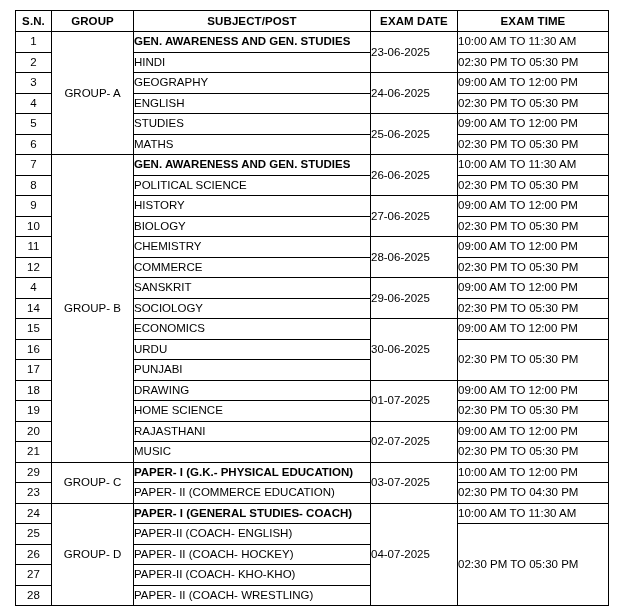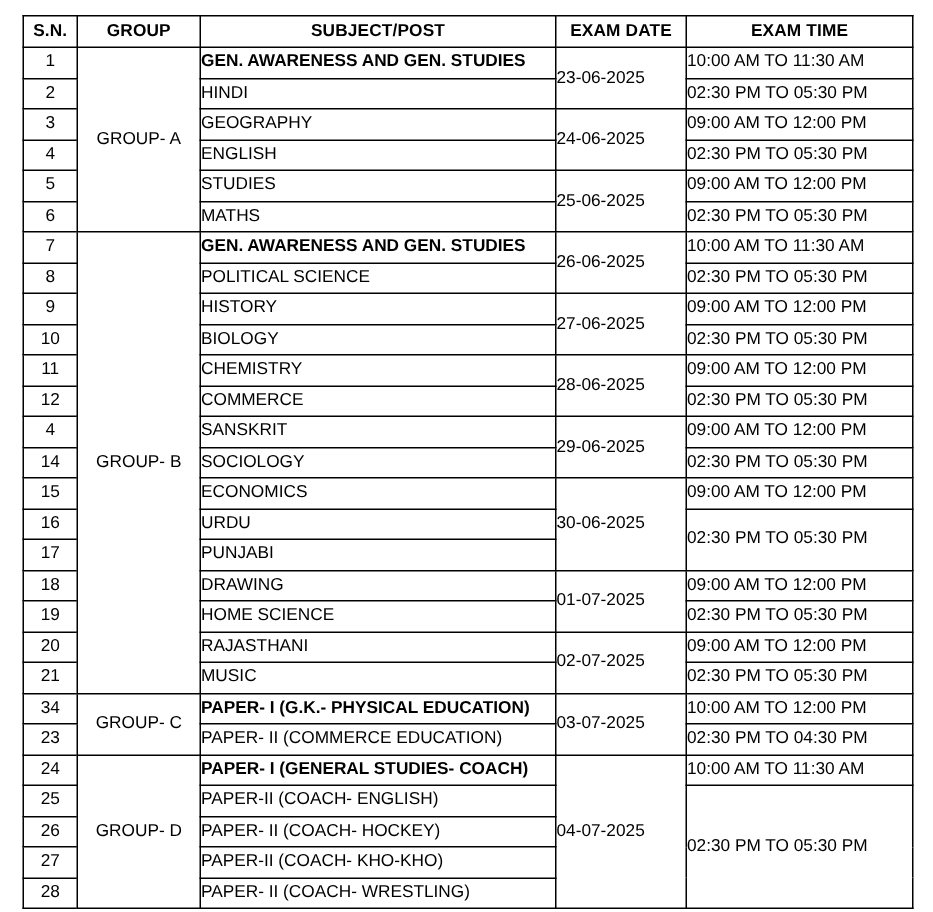--- a/index.html
+++ b/index.html
@@ -194,21 +194,21 @@
           <td class="subj">RAJASTHANI</td>
           <td class="date" rowspan="2">02-07-2025</td>
           <td class="time" rowspan="1">09:00 AM TO 12:00 PM</td>
         </tr>
         <tr>
           <td class="sn">21</td>
           <td class="subj">MUSIC</td>
           <td class="time" rowspan="1">02:30 PM TO 05:30 PM</td>
         </tr>
         <tr>
-          <td class="sn">34</td>
+          <td class="sn">29</td>
           <td class="grp" rowspan="2">GROUP- C</td>
           <td class="subj bold">PAPER- I (G.K.- PHYSICAL EDUCATION)</td>
           <td class="date" rowspan="2">03-07-2025</td>
           <td class="time" rowspan="1">10:00 AM TO 12:00 PM</td>
         </tr>
         <tr>
           <td class="sn">23</td>
           <td class="subj">PAPER- II (COMMERCE EDUCATION)</td>
           <td class="time" rowspan="1">02:30 PM TO 04:30 PM</td>
         </tr>

